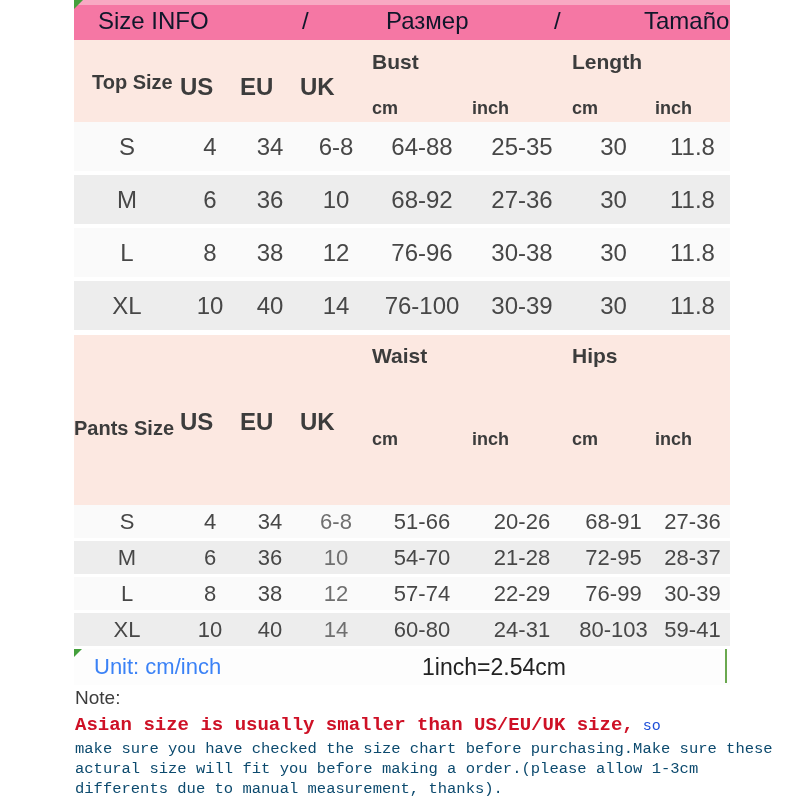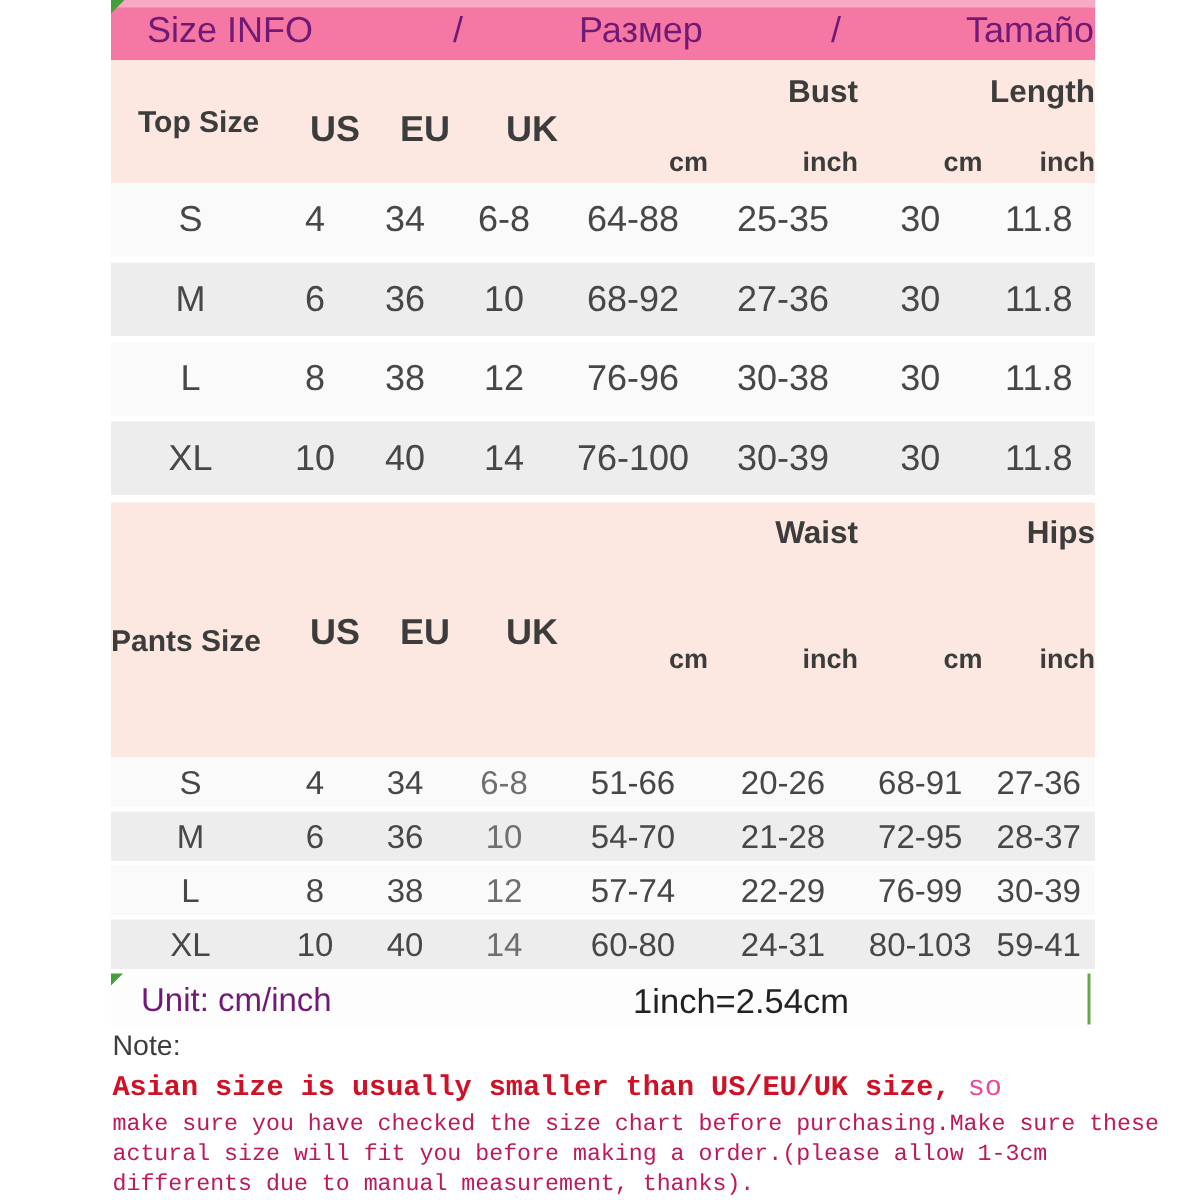--- a/index.html
+++ b/index.html
@@ -35,38 +35,38 @@
     content: "";
     position: absolute;
     left: 0; top: 0; right: 0;
     height: 5px;
     background: #f8a9c3;
   }
   .pink-header span {
     position: absolute;
     top: 7px;
     font-size: 24px;
-    color: #701a75;
+    color: #0f172a;
     white-space: nowrap;
   }
   .ph-en  { left: 24px; }
   .ph-s1  { left: 228px; }
   .ph-ru  { left: 312px; }
   .ph-s2  { left: 480px; }
   .ph-es  { left: 570px; }
   
   .peach {
     position: relative;
     background: #fce8e1;
   }
   .p1 { height: 82px; }
   .p2 { height: 170px; margin-top: 5px; }
   .peach div {
     position: absolute;
-    text-align: right;
+    text-align: left;
     font-weight: bold;
     color: #3c3c3c;
     white-space: nowrap;
   }
   .grp { font-size: 21px; }
   .p1 .grp { top: 10px; }
   .p2 .grp { top: 9px; }
   .g1 { left: 298px; width: 200px; }
   .g2 { left: 498px; width: 158px; }
   .size-label { font-size: 20px; text-align: left !important; left: 5px; }
@@ -116,21 +116,21 @@
   .green-line {
     position: absolute;
     right: 3px; top: 0; bottom: 2px;
     width: 2px;
     background: #6aa84f;
   }
   .unit-left {
     position: absolute;
     left: 20px; top: 5px;
     font-size: 22px;
-    color: #701a75;
+    color: #3b82f6;
   }
   .unit-right {
     position: absolute;
     left: 330px; top: 5px;
     width: 180px;
     text-align: center;
     font-size: 23px;
     color: #222222;
   }
   
@@ -148,28 +148,28 @@
     font-family: "Liberation Mono", "DejaVu Sans Mono", monospace;
     margin-bottom: 3px;
     white-space: nowrap;
   }
   .note-red {
     font-size: 19px;
     font-weight: bold;
     color: #ce1126;
   }
   .note-red-suffix {
-    font-size: 19px;
-    color: #ec4899;
+    font-size: 15px;
+    color: #1d4ed8;
   }
   .note-body-line {
     font-family: "Liberation Mono", "DejaVu Sans Mono", monospace;
     font-size: 15.5px;
     line-height: 20px;
-    color: #be185d;
+    color: #0c4a6e;
     white-space: nowrap;
   }
 </style>
 </head>
 <body>
 
 <div class="sheet">
 
   <div class="pink-header">
     <span class="ph-en">Size INFO</span>

